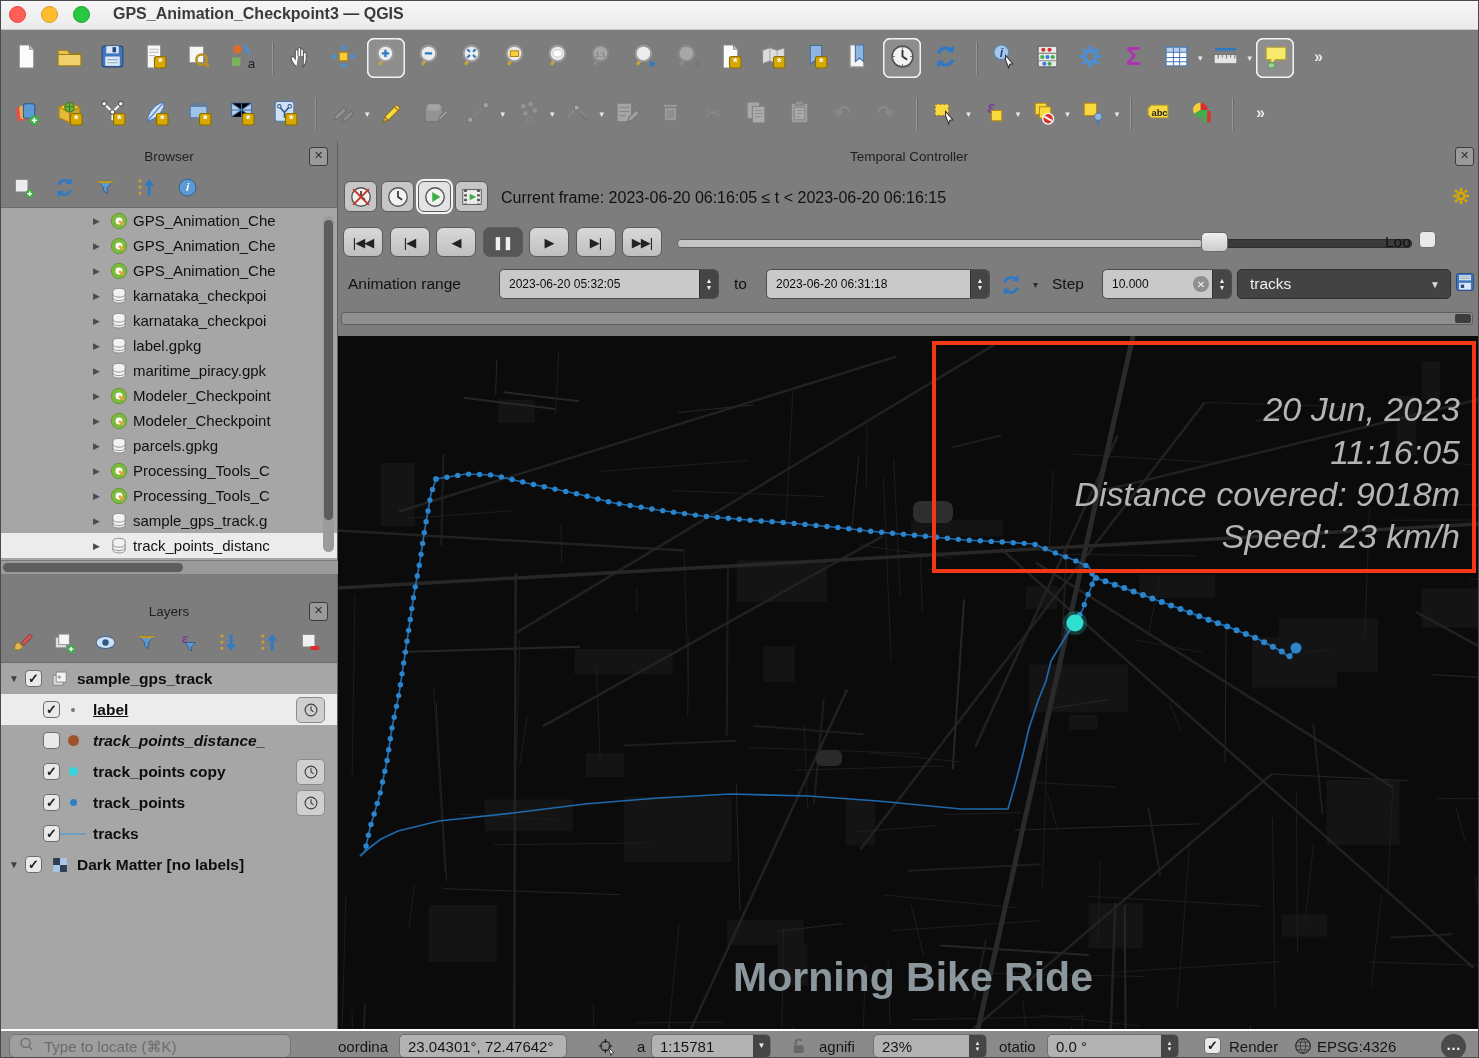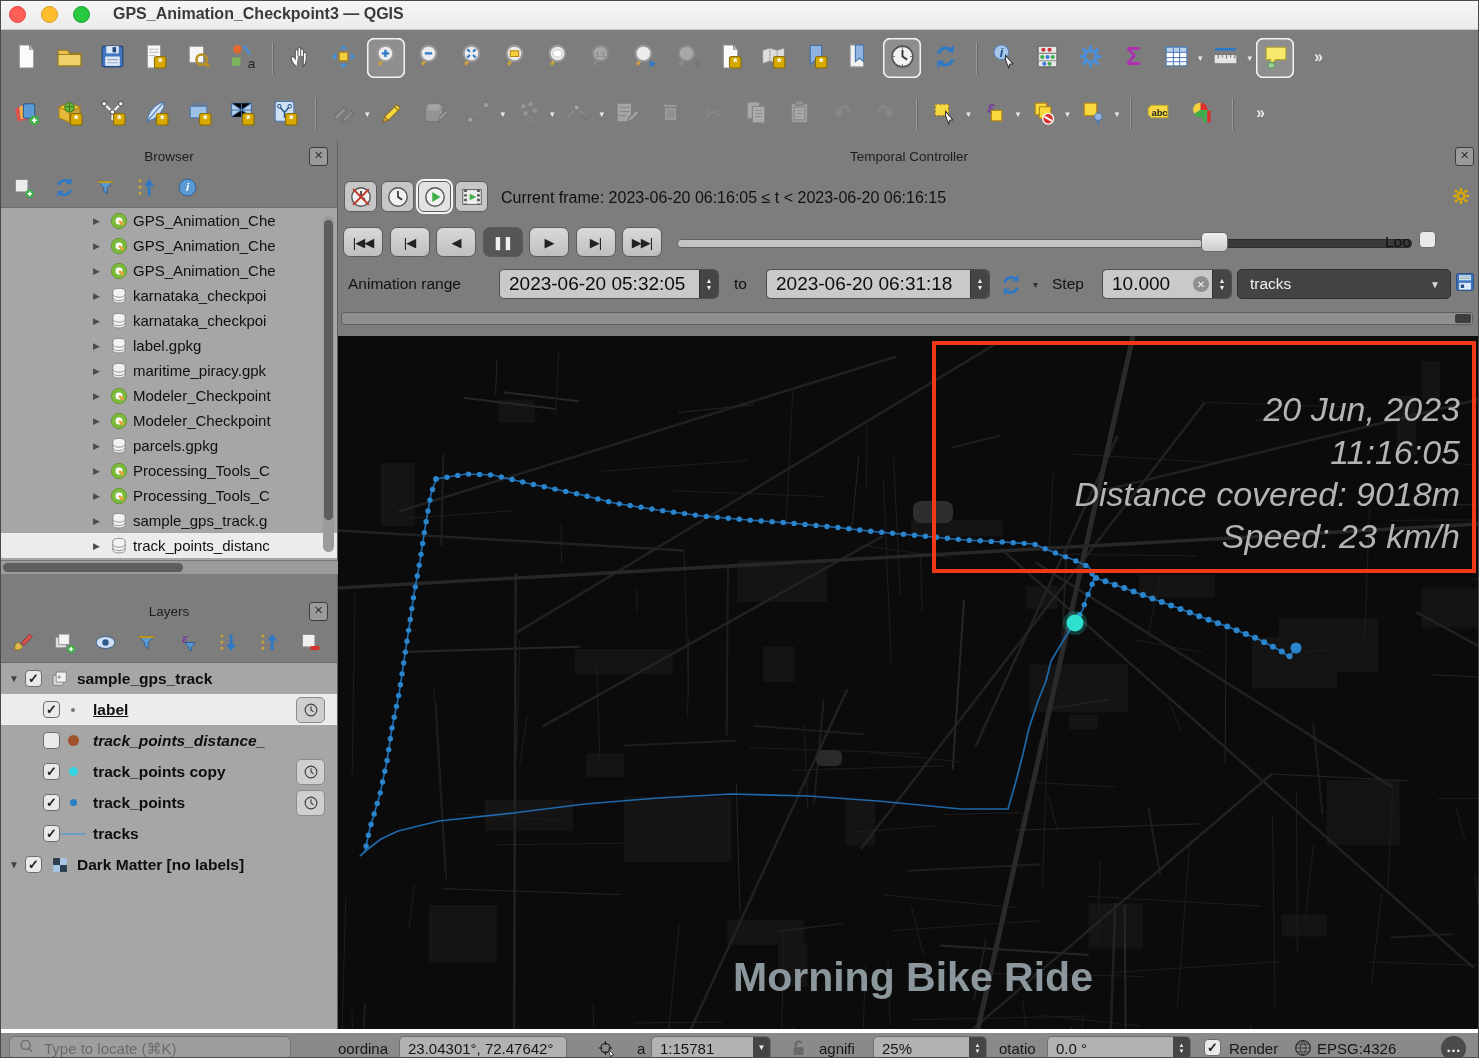--- a/index.html
+++ b/index.html
@@ -60,37 +60,37 @@
   .pbtn{position:absolute;top:86px;width:40px;height:30px;background:linear-gradient(#d9d9d9,#bfbfbf);
         border:1px solid #5c5c5c;border-radius:7px;display:flex;align-items:center;justify-content:center;
         font-size:13px;color:#222;box-sizing:border-box;letter-spacing:-1px;}
   .pbtn.pressed{background:#565656;color:#f0f0f0;}
   .slider-track{position:absolute;top:98px;height:7px;border-radius:4px;}
   .slider-handle{position:absolute;top:91px;width:27px;height:20px;background:linear-gradient(#efefef,#cccccc);
                  border:1px solid #6a6a6a;border-radius:5px;box-sizing:border-box;}
   .tc-label{position:absolute;font-size:15.5px;color:#111;}
   .dtbox{position:absolute;top:128px;height:30px;background:#c9c9c9;border:1px solid #4f4f4f;border-radius:5px;
          display:flex;align-items:center;box-sizing:border-box;}
-  .dtbox .val{padding:0 9px;font-size:19px;color:#0c0c0c;flex:1;}
+  .dtbox .val{padding:0 9px;font-size:12px;color:#0c0c0c;flex:1;}
   .spin{width:18px;height:100%;background:#454545;border-left:1px solid #333;border-radius:0 4px 4px 0;
         display:flex;flex-direction:column;align-items:center;justify-content:center;color:#ececec;font-size:7px;line-height:7px;}
   .ddark{position:absolute;top:128px;height:30px;background:#434343;border:1px solid #2e2e2e;border-radius:5px;
          color:#f0f0f0;font-size:15.5px;display:flex;align-items:center;box-sizing:border-box;}
   .ddark .val{padding:0 12px;flex:1;}
   .ddark .arr{padding-right:10px;font-size:10px;color:#dcdcdc;}
   .clearx{width:16px;height:16px;border-radius:8px;background:#8f8f8f;color:#f2f2f2;font-size:10px;
           display:flex;align-items:center;justify-content:center;margin-right:3px;}
   .tc-scroll{position:absolute;left:3px;top:171px;width:1132px;height:13px;background:#8f8f8f;
              border:1px solid #5f5f5f;border-radius:3px;box-sizing:border-box;}
   .tc-scroll .handle{position:absolute;right:1px;top:1px;width:16px;height:9px;background:#3d3d3d;border-radius:2px;}
   
   .map{position:absolute;left:337px;top:335px;width:1142px;height:693px;background:#0b0b0b;}
   
   .statusbar{position:absolute;left:0;top:1028px;width:1479px;height:30px;background:#8a8a8a;
-             border-top:4px solid #ffffff;box-sizing:border-box;font-size:15px;color:#161616;}
+             border-top:2px solid #ffffff;box-sizing:border-box;font-size:15px;color:#161616;}
   .sb-item{position:absolute;top:0;height:30px;display:flex;align-items:center;}
   .sb-box{height:24px;top:3px;background:#b2b2b2;border:1px solid #6f6f6f;border-radius:5px;
           display:flex;align-items:center;box-sizing:border-box;}
   .sb-box .val{padding:0 8px;white-space:nowrap;}
   .locator{position:absolute;left:8px;top:3px;width:282px;height:24px;background:#9e9e9e;border:1px solid #757575;
            border-radius:6px;display:flex;align-items:center;box-sizing:border-box;}
   .locator input{border:none;outline:none;background:transparent;font-size:15px;color:#2e2e2e;width:230px;
                  font-family:"Liberation Sans",sans-serif;}
   .locator input::placeholder{color:#6a6a6a;}
   .sb-spin{width:17px;height:100%;background:#454545;border-radius:0 4px 4px 0;display:flex;flex-direction:column;
@@ -1332,28 +1332,28 @@
     <div class="sb-box abs" style="left:650px;top:3px;width:120px;">
       <span class="val" style="flex:1;">1:15781</span>
       <span class="sb-spin" style="font-size:8px;">▼</span>
     </div>
     <span class="abs" style="left:788px;top:5px;" id="sb-lock"><svg viewBox="0 0 26 26" width="20" height="20">
           <rect x="6" y="12" width="13" height="10" rx="2" fill="#686868"></rect>
           <path d="M8.5 12V9a4.5 4.5 0 0 1 8-2.8" fill="none" stroke="#686868" stroke-width="2.6"></path>
         </svg></span>
     <div class="sb-item" style="left:818px;">agnifi</div>
     <div class="sb-box abs" style="left:872px;top:3px;width:114px;">
-      <span class="val" style="flex:1;">25%</span>
+      <span class="val" style="flex:1;">23%</span>
       <span class="sb-spin">
           <span>▲</span>
           <span>▼</span>
         </span>
     </div>
     <div class="sb-item" style="left:998px;">otatio</div>
-    <div class="sb-box abs" style="left:1046px;top:3px;width:144px;">
+    <div class="sb-box abs" style="left:1046px;top:3px;width:132px;">
       <span class="val" style="flex:1;">0.0 °</span>
       <span class="sb-spin">
           <span>▲</span>
           <span>▼</span>
         </span>
     </div>
     <span class="cb abs" style="left:1203px;top:6px;">✓</span>
     <div class="sb-item" style="left:1228px;">Render</div>
     <span class="abs" style="left:1292px;top:5px;" id="sb-globe"><svg viewBox="0 0 26 26" width="20" height="20">
           <circle cx="13" cy="13" r="9.5" fill="none" stroke="#2e2e2e" stroke-width="1.6"></circle>

